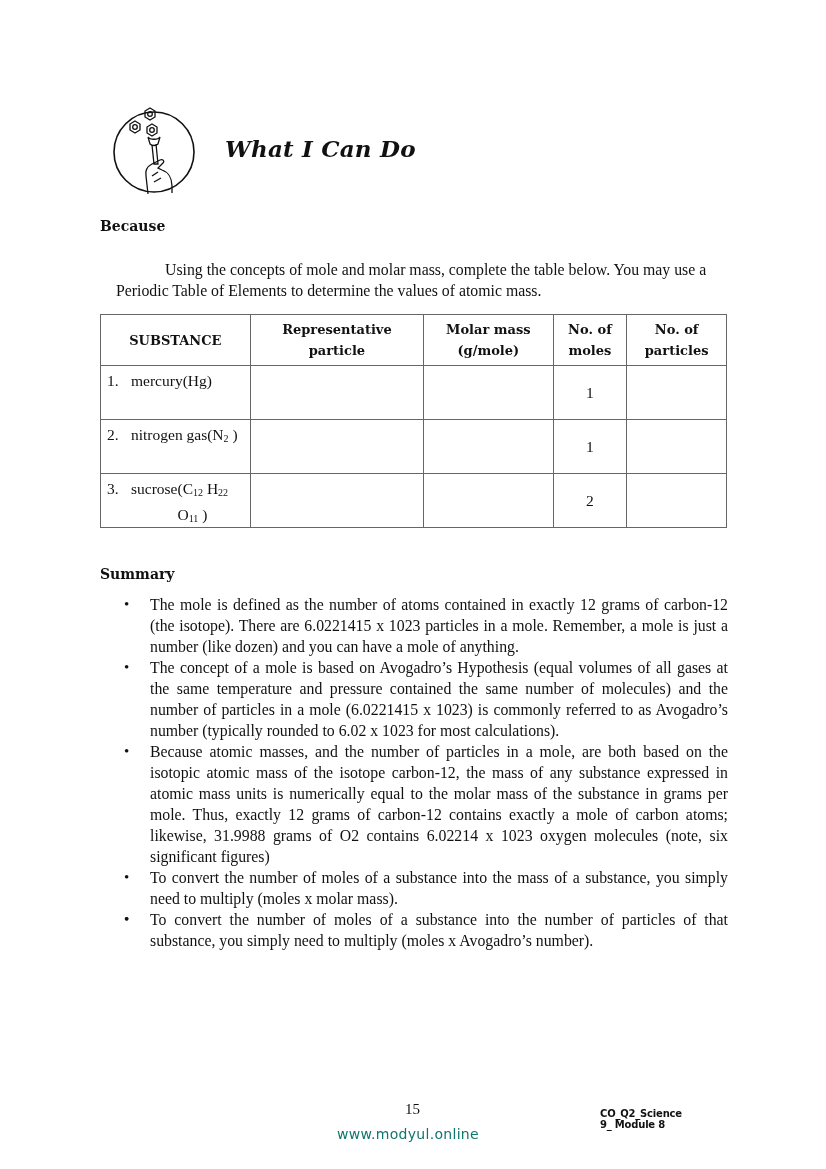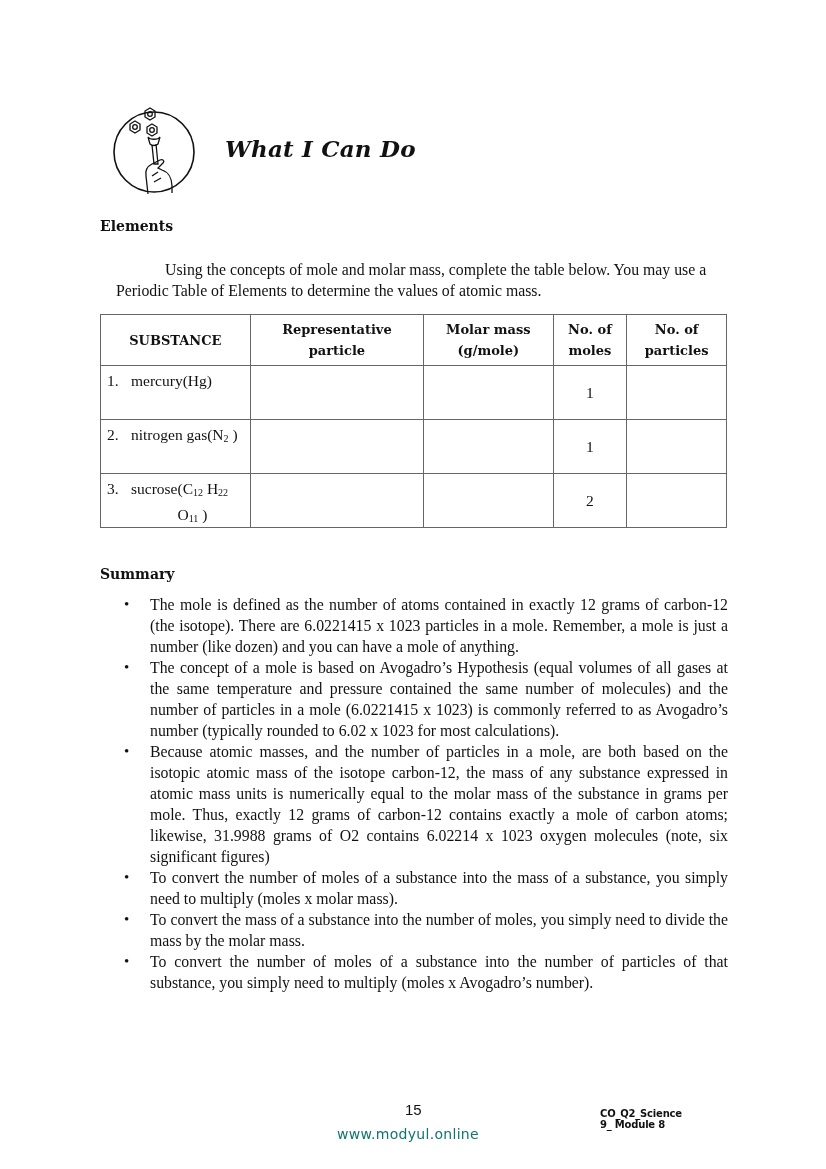--- a/index.html
+++ b/index.html
@@ -16,21 +16,21 @@
     .col-sub { width: 149px; } .col-rep { width: 173px; border-radius: 9px; } .col-mm { width: 129px; margin-top: 36px; } .col-mol { width: 73px; } .col-part { width: 99px; }
     .sub-cell { display: flex; padding-left: 6px; padding-top: 2px; line-height: 22px; align-items: flex-start; height: 50px; box-sizing: border-box; }
     .sub-num { width: 24px; flex: none; }
     .sub-text { display: flex; }
     .moles-cell { text-align: center; }
     sub { font-size: 10px; vertical-align: -2px; }
     .summary-heading { position: absolute; left: 100px; top: 566px; font-family: "DejaVu Serif", serif; font-weight: bold; font-size: 14px; }
     ul.summary-list { position: absolute; left: 100px; top: 594px; width: 628px; margin: 0; padding: 0; list-style: none; }
     .summary-item { position: relative; padding-left: 50px; font-family: "Liberation Serif", serif; font-size: 15.8px; line-height: 21px; text-align: justify; }
     .bullet { position: absolute; left: 24px; top: 0; font-size: 15px; }
-    .page-number { position: absolute; left: 405px; top: 1101px; font-family: Liberation Sans, sans-serif; font-size: 15px; }
+    .page-number { position: absolute; left: 405px; top: 1101px; font-family: Liberation Serif, serif; font-size: 15px; }
     .watermark { position: absolute; left: 337px; top: 1126px; font-family: "DejaVu Sans", sans-serif; font-size: 14px; color: #0f766e; letter-spacing: 0.3px; }
     .module-label { position: absolute; left: 552px; top: 1108px; font-family: "DejaVu Sans", sans-serif; font-weight: bold; font-size: 10px; letter-spacing: -0.2px; margin-left: 48px; }
   </style>
 </head>
 <body>
 
 <div class="page">
 
   <div class="header-icon">
     <svg width="86" height="90" viewBox="0 0 86 90">
@@ -46,21 +46,21 @@
         <path d="M40,39 L42,58 L46,58 L44,38"></path>
         <path d="M36,88 L34,70 C33,64 36,60 40,58 L48,54 C51,53 53,55 51,57 L46,62 L50,64 C56,66 60,72 60,80 L60,87"></path>
         <path d="M40,70 L46,66"></path>
         <path d="M42,76 L49,72"></path>
       </g>
     </svg>
   </div>
 
   <div class="section-title">What I Can Do</div>
 
-  <div class="activity-heading">Elements</div>
+  <div class="activity-heading">Because</div>
   <p class="activity-intro" style="margin:16px">Using the concepts of mole and molar mass, complete the table below. You may use a Periodic Table of Elements to determine the values of atomic mass.</p>
 
   <table class="activity-table">
     <thead>
       <tr>
         <th class="col-sub"><span>SUBSTANCE</span></th>
         <th class="col-rep"><span>Representative</span><br><span>particle</span></th>
         <th class="col-mm"><span>Molar mass</span><br><span>(g/mole)</span></th>
         <th class="col-mol"><span>No. of</span><br><span>moles</span></th>
         <th class="col-part"><span>No. of</span><br><span>particles</span></th>
@@ -115,21 +115,21 @@
     </tbody>
   </table>
 
   <div class="summary-heading">Summary</div>
 
   <ul class="summary-list">
     <li class="summary-item"><span class="bullet">•</span><span>The mole is defined as the number of atoms contained in exactly 12 grams of carbon-12 (the isotope). There are 6.0221415 x 1023 particles in a mole. Remember, a mole is just a number (like dozen) and you can have a mole of anything.</span></li>
     <li class="summary-item"><span class="bullet">•</span><span>The concept of a mole is based on Avogadro’s Hypothesis (equal volumes of all gases at the same temperature and pressure contained the same number of molecules) and the number of particles in a mole (6.0221415 x 1023) is commonly referred to as Avogadro’s number (typically rounded to 6.02 x 1023 for most calculations).</span></li>
     <li class="summary-item"><span class="bullet">•</span><span>Because atomic masses, and the number of particles in a mole, are both based on the isotopic atomic mass of the isotope carbon-12, the mass of any substance expressed in atomic mass units is numerically equal to the molar mass of the substance in grams per mole. Thus, exactly 12 grams of carbon-12 contains exactly a mole of carbon atoms; likewise, 31.9988 grams of O2 contains 6.02214 x 1023 oxygen molecules (note, six significant figures)</span></li>
     <li class="summary-item"><span class="bullet">•</span><span>To convert the number of moles of a substance into the mass of a substance, you simply need to multiply (moles x molar mass).</span></li>
-    <li class="summary-item"><span class="bullet">•</span><span>To convert the mass of a substance into the number of moles, you simply need to divide the mass by the molar mass.</span></li>
+    <li class="summary-item"><span class="bullet">•</span></li>
     <li class="summary-item"><span class="bullet">•</span><span>To convert the number of moles of a substance into the number of particles of that substance, you simply need to multiply (moles x Avogadro’s number).</span></li>
   </ul>
 
   <div class="page-number">15</div>
   <div class="watermark">www.modyul.online</div>
   <div class="module-label">CO_Q2_Science 9_ Module 8</div>
 
 </div>
 
 </body></html>

